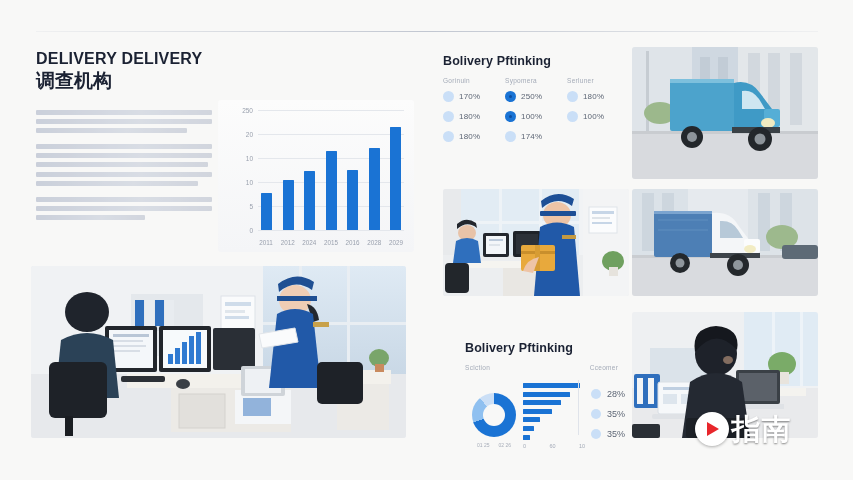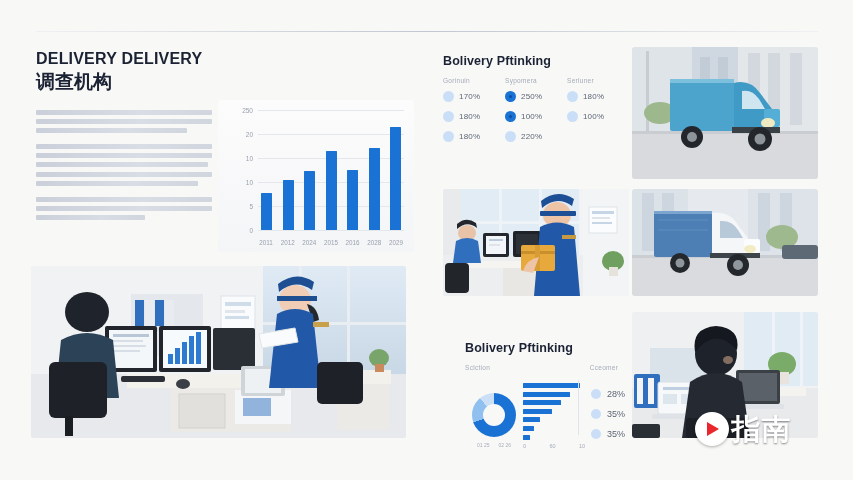--- a/index.html
+++ b/index.html
@@ -18,21 +18,21 @@
   }
 
   
   .left-col{position:absolute;left:36px;top:50px;width:380px;}
   .title{
     font-size:16px;font-weight:700;letter-spacing:.2px;color:#1b2233;
     line-height:1.12;margin:0;
   }
   .title-cn{
     font-size:19px;font-weight:700;color:#1b2233;line-height:1.2;margin:3px 0 0 0;
-    font-family:Liberation Serif, serif;
+    font-family:Liberation Mono, monospace;
   }
   .body-copy{margin-top:16px;width:176px;}
   .para{margin:0 0 11px 0;}
   .para .ln{
     height:5px;border-radius:1px;margin-bottom:4.2px;
     background:linear-gradient(90deg,#aab3c6,#c3cad8 60%,#b6bdcc);
     opacity:.58;filter:blur(.55px);
   }
 
   
@@ -327,21 +327,21 @@
         <div class="opt">
           <span class="dot"></span>
           <span class="opt-val">100%</span>
         </div>
         <div class="opt">
           <span class="dot"></span>
           <span class="opt-val">180%</span>
         </div>
         <div class="opt">
           <span class="dot"></span>
-          <span class="opt-val">220%</span>
+          <span class="opt-val">174%</span>
         </div>
       </div>
   </div>
 
   <div class="photo-courier">
     <svg class="ph" viewBox="0 0 186 107" preserveAspectRatio="none">
       <rect width="186" height="107" fill="#f1f3f5"></rect>
       <rect x="18" y="0" width="118" height="66" fill="#e2ecf4"></rect>
       <rect x="56" y="0" width="3" height="66" fill="#eef3f7"></rect>
       <rect x="96" y="0" width="3" height="66" fill="#eef3f7"></rect>

